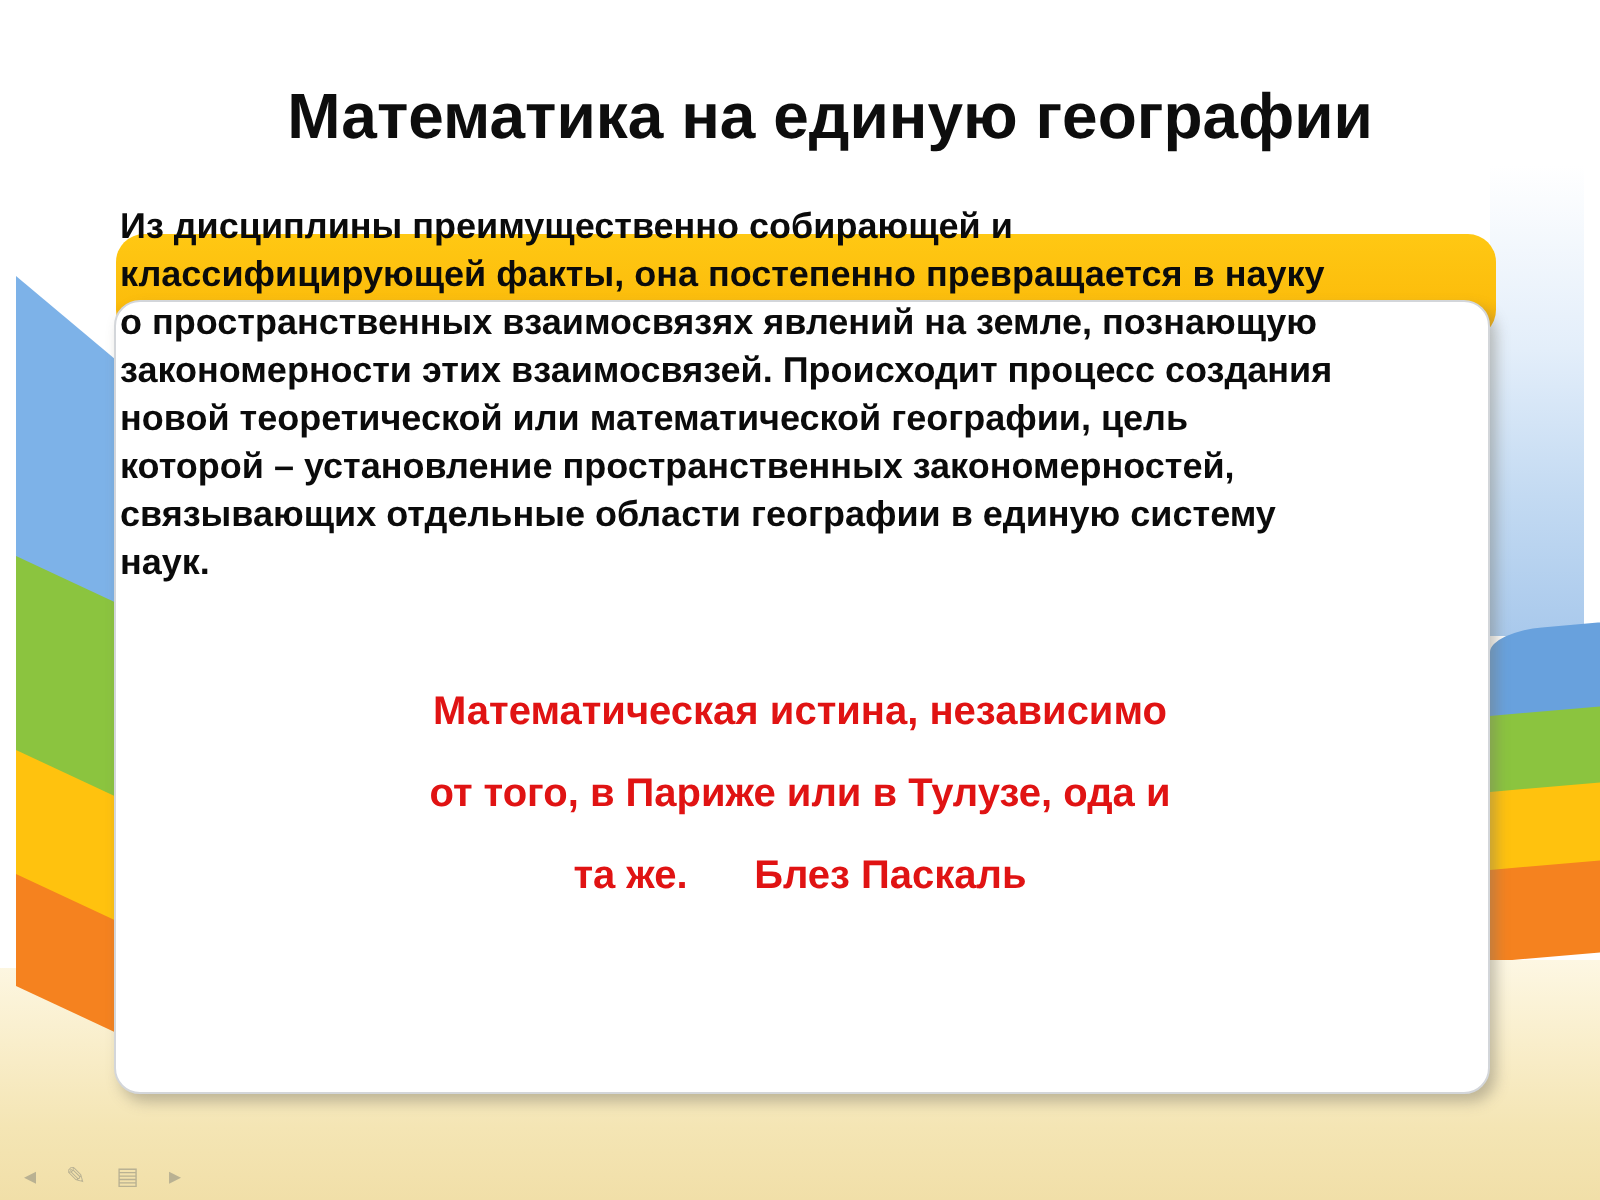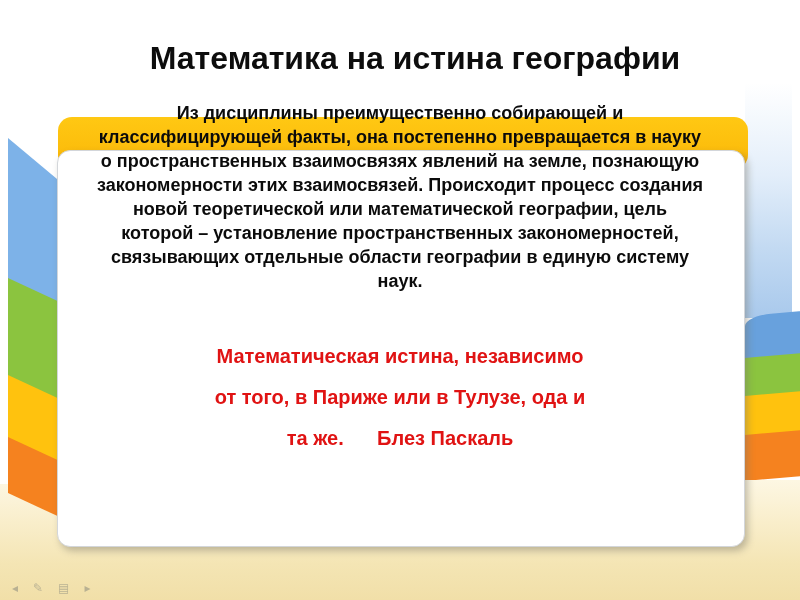--- a/index.html
+++ b/index.html
@@ -59,21 +59,21 @@
 
   
   .title{
     left:30px;top:40px;width:770px;
     text-align:center;
     font-size:32px;font-weight:bold;color:#0d0d0d;
     letter-spacing:0;
   }
   .body-text{
     left:60px;top:101px;width:680px;
-    text-align:center;white-space:pre-line;
+    white-space:pre-line;
     font-size:18px;font-weight:bold;color:#0b0b0b;
     line-height:24px;
   }
   .quote-text{
     left:60px;top:336px;width:680px;
     text-align:center;white-space:pre-line;
     font-size:20px;font-weight:bold;color:#e01313;
     line-height:41px;
   }
 
@@ -108,21 +108,21 @@
   <div class="abs left-stripes">
     <div class="stripe ls-blue"></div>
     <div class="stripe ls-green"></div>
     <div class="stripe ls-yellow"></div>
     <div class="stripe ls-orange"></div>
   </div>
 
   <div class="abs card-header"></div>
   <div class="abs card"></div>
 
-  <div class="abs title">Математика на истина географии</div>
+  <div class="abs title">Математика на единую географии</div>
   <div class="abs body-text">Из дисциплины преимущественно собирающей и
 классифицирующей факты, она постепенно превращается в науку
 о пространственных взаимосвязях явлений на земле, познающую
 закономерности этих взаимосвязей. Происходит процесс создания
 новой теоретической или математической географии, цель
 которой – установление пространственных закономерностей,
 связывающих отдельные области географии в единую систему
 наук.</div>
   <div class="abs quote-text">Математическая истина, независимо
 от того, в Париже или в Тулузе, ода и

